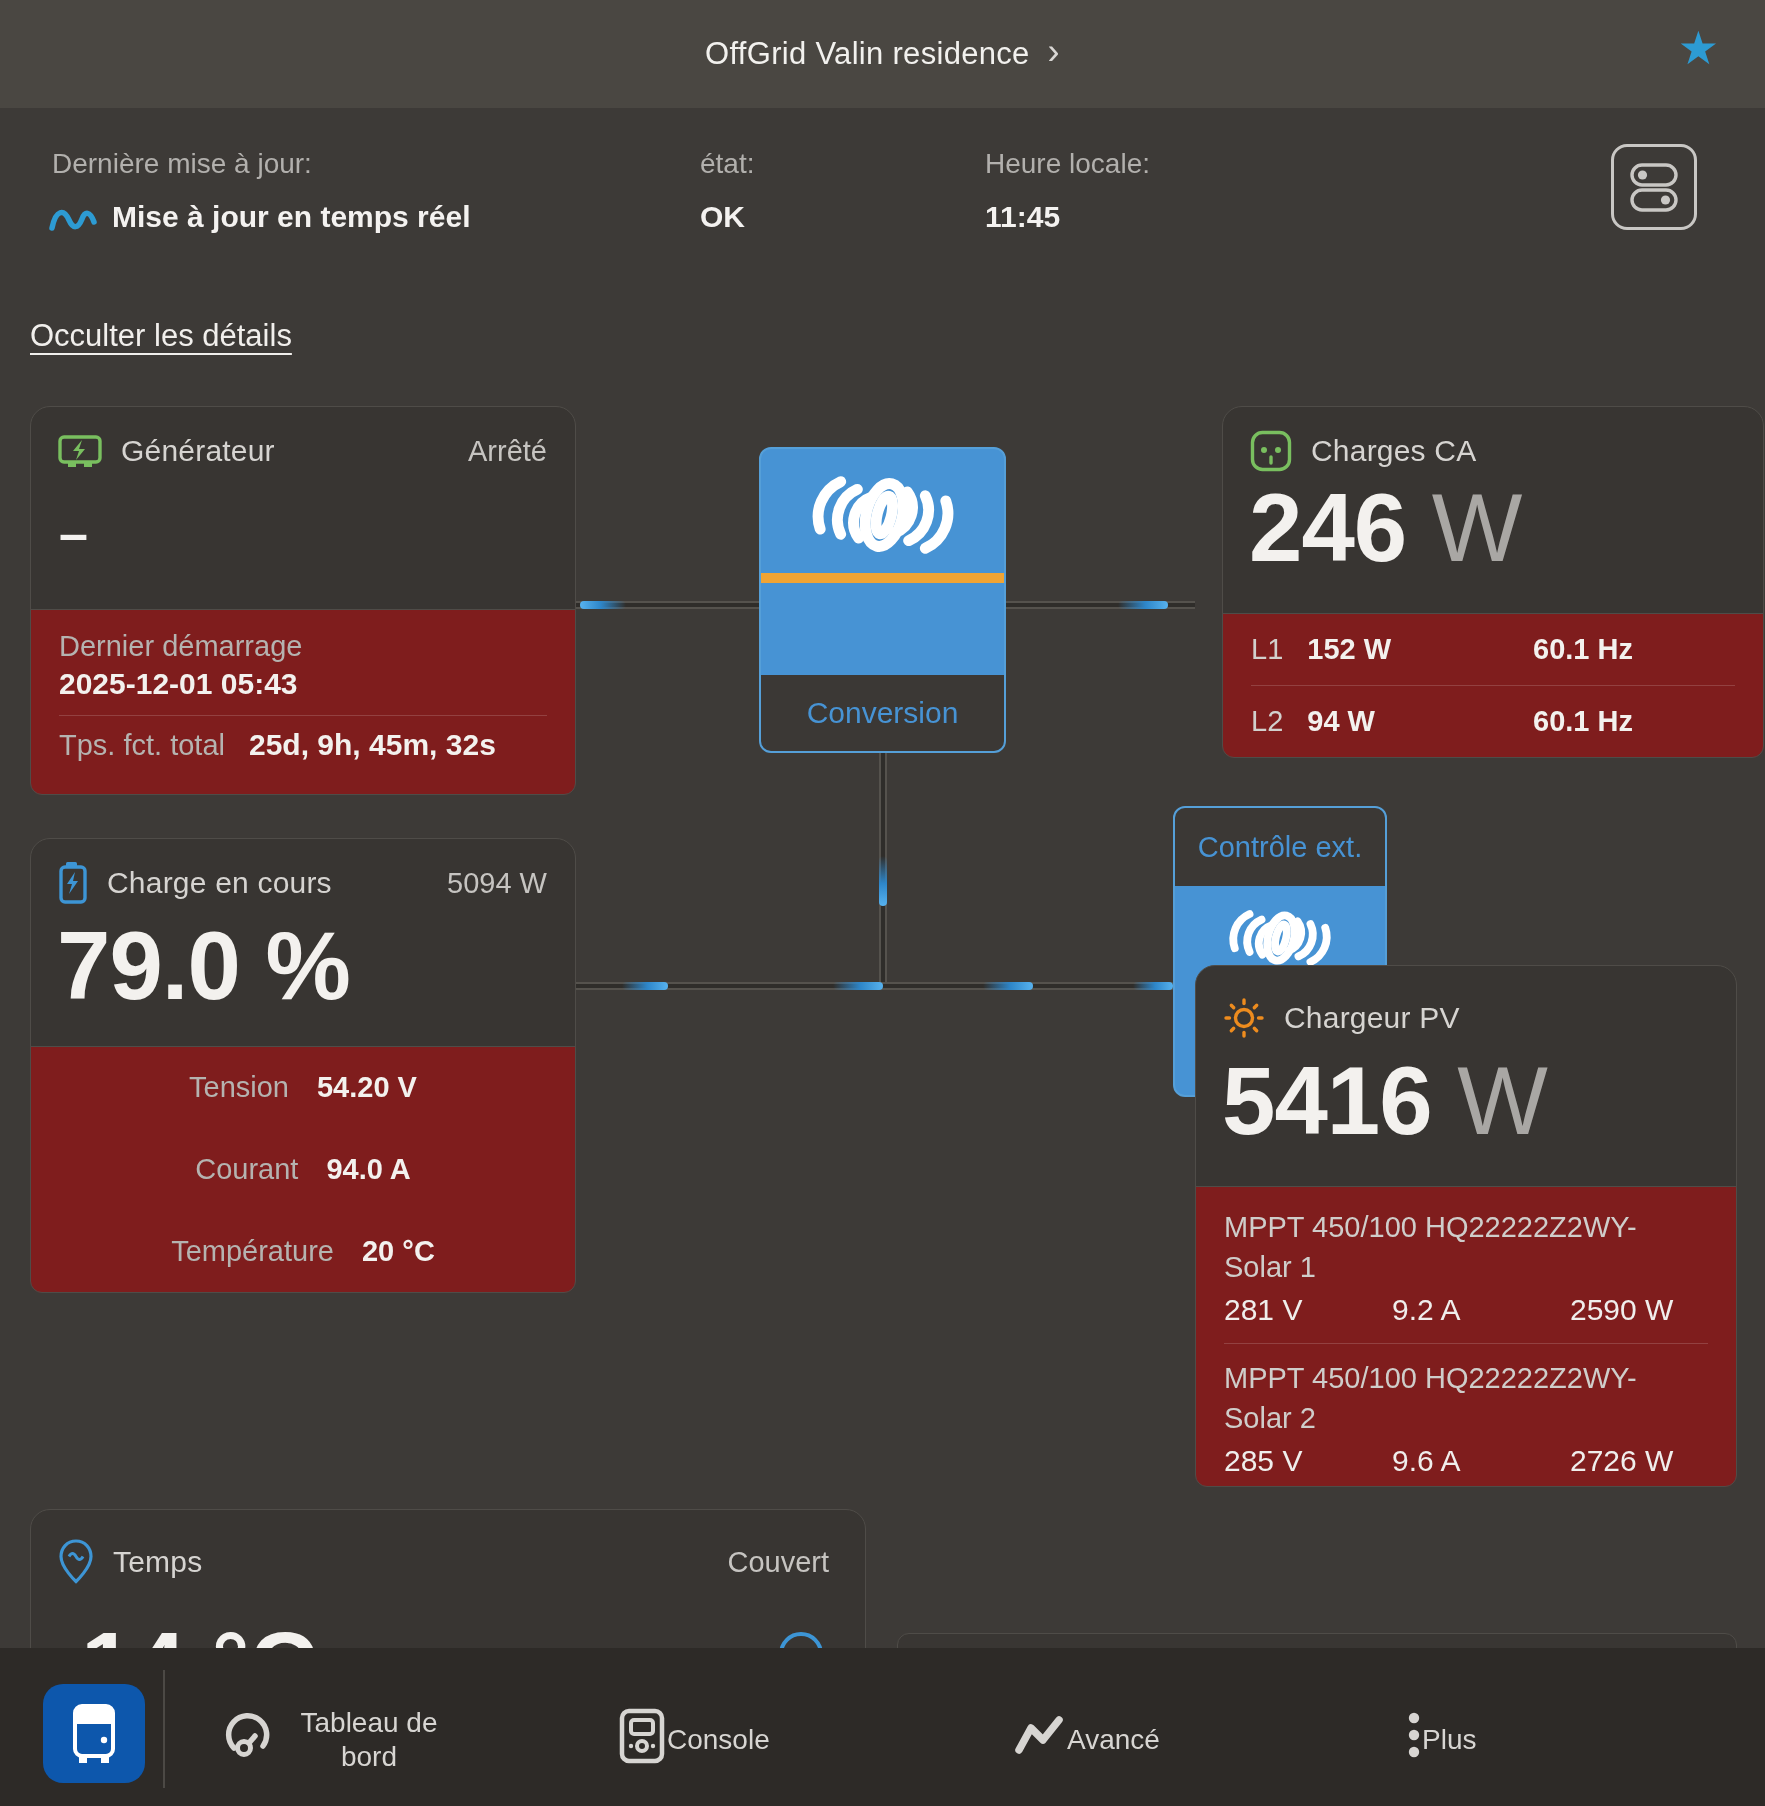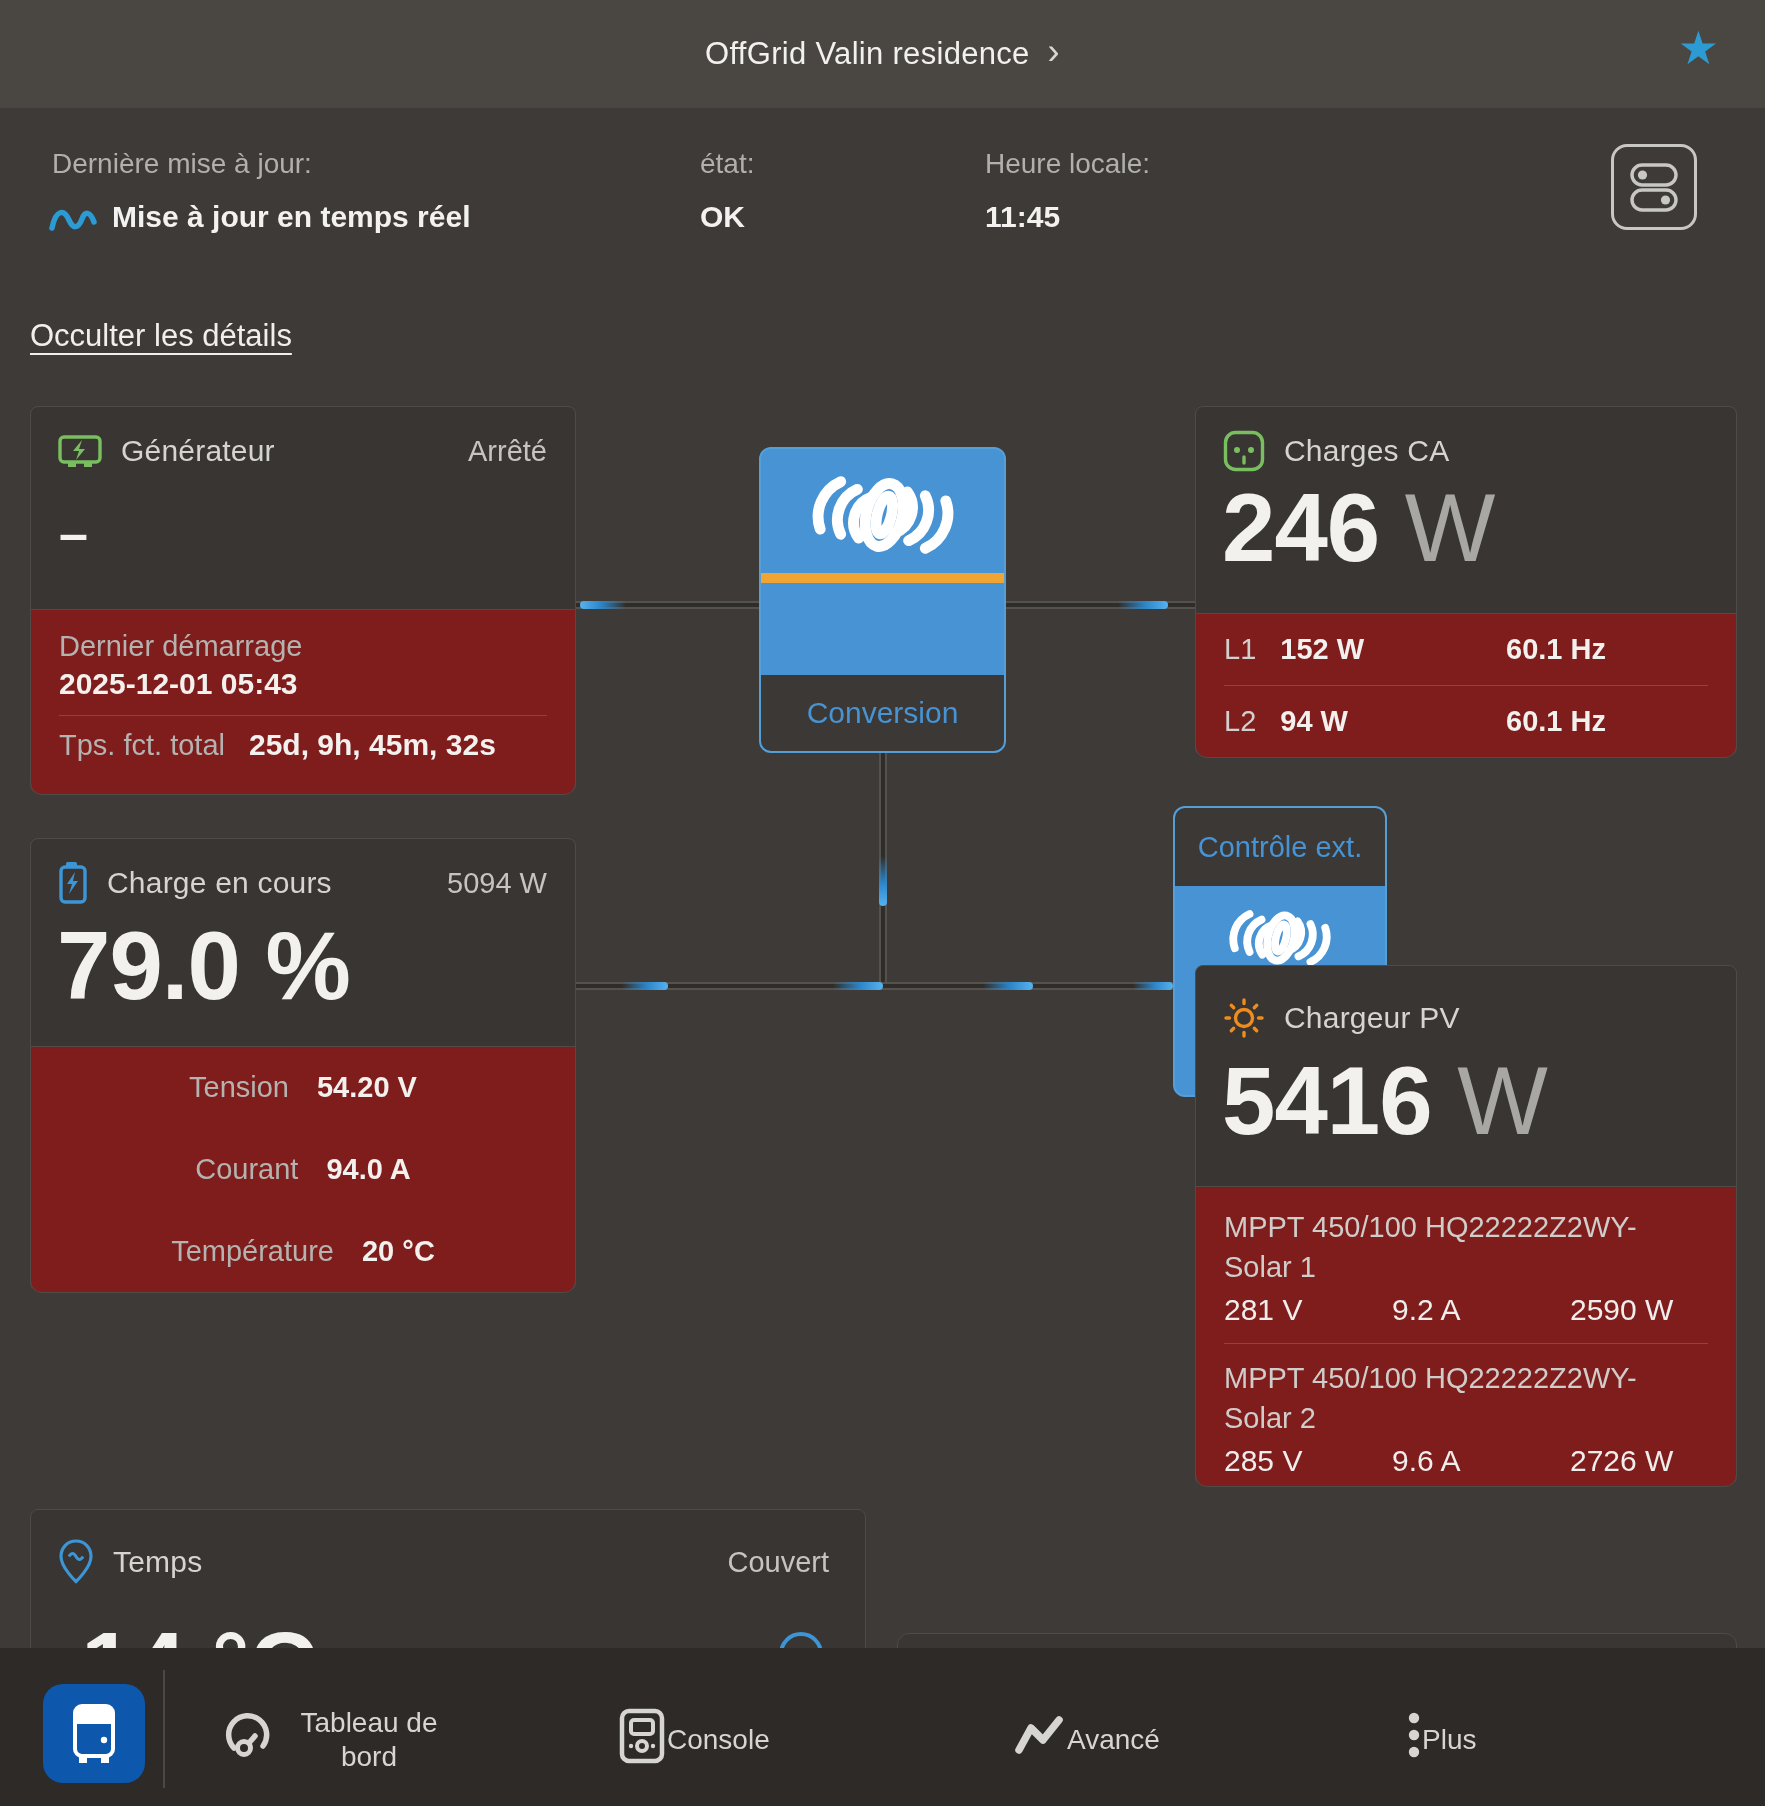--- a/index.html
+++ b/index.html
@@ -20,21 +20,21 @@
   .stat-value { position:absolute; top:200px; font-size:30px; font-weight:bold; color:#f4f2f0; }
   .wave-ic { position:absolute; left:48px; top:200px; }
   .toggle-btn { position:absolute; left:1611px; top:144px; width:86px; height:86px;
                 border:3px solid #c9c7c4; border-radius:16px; display:flex; align-items:center;
                 justify-content:center; cursor:pointer; background:transparent; }
 
   .details-link { position:absolute; left:30px; top:318px; font-size:31px; color:#f1efec;
                   text-decoration:underline; text-underline-offset:7px; text-decoration-thickness:2px; cursor:pointer; }
 
   
-  .card { position:absolute; background:#383532; border:1px solid #4f4c48; border-radius:8px; cursor:pointer; }
+  .card { position:absolute; background:#383532; border:1px solid #4f4c48; border-radius:20px; cursor:pointer; }
   .card-head { position:absolute; left:0; top:20px; width:100%; height:48px; display:flex; align-items:center; }
   .card-head .ic { margin-left:26px; display:flex; align-items:center; }
   .card-title { margin-left:18px; font-size:30px; color:#d6d4d1; letter-spacing:.2px; }
   .head-right { margin-left:auto; margin-right:28px; font-size:29px; color:#c6c4c1; }
   .big-val { position:absolute; left:26px; font-size:96px; font-weight:600; color:#f3f1ee; letter-spacing:-1px; white-space:nowrap; }
   .big-val .unit { color:#a9a7a4; font-weight:400; }
   .card-sec2 { position:absolute; left:-1px; width:calc(100% + 2px); background:#7f1d1d;
                border:1px solid #4f4c48; border-radius:0 0 12px 12px; display:flex; flex-direction:column; }
   .kv-row { flex:1; display:flex; align-items:center; padding:0 28px; }
   .kv-row .k { font-size:29px; color:#b5b3b0; }
@@ -51,21 +51,21 @@
   #gen-card .l3 { padding:0 28px; display:flex; align-items:center; }
   #gen-card .l3 .k { font-size:29px; color:#b5b3b0; }
   #gen-card .l3 .v { font-size:30px; font-weight:bold; color:#f3f1ee; margin-left:24px; }
 
   
   #battery-card { left:30px; top:838px; width:546px; height:453px; }
   #battery-card .big-val { top:72px; }
   #battery-card .card-sec2 { top:207px; height:247px;align-items:center; }
 
   
-  #ac-card { left:1195px; top:406px; width:542px; height:350px;padding-left:28px; }
+  #ac-card { left:1222px; top:406px; width:542px; height:350px;padding-left:28px; }
   #ac-card .big-val { top:66px; }
   #ac-card .card-sec2 { top:206px; height:145px; }
   #ac-card .kv-row { position:relative; }
   #ac-card .line-lbl { font-size:29px; color:#d2d0cd; }
   #ac-card .pw { font-size:29px; font-weight:bold; color:#f3f1ee; margin-left:24px; }
   #ac-card .fq { position:absolute; left:310px; font-size:29px; font-weight:bold; color:#f3f1ee; }
 
   
   #pv-card { left:1195px; top:965px; width:542px; height:520px; z-index:5; }
   #pv-card .big-val { top:80px; }

